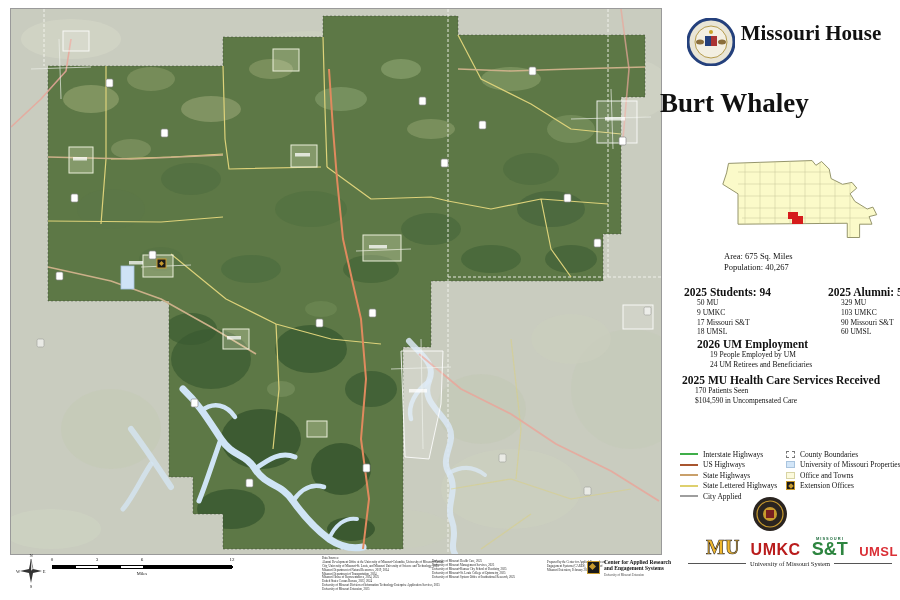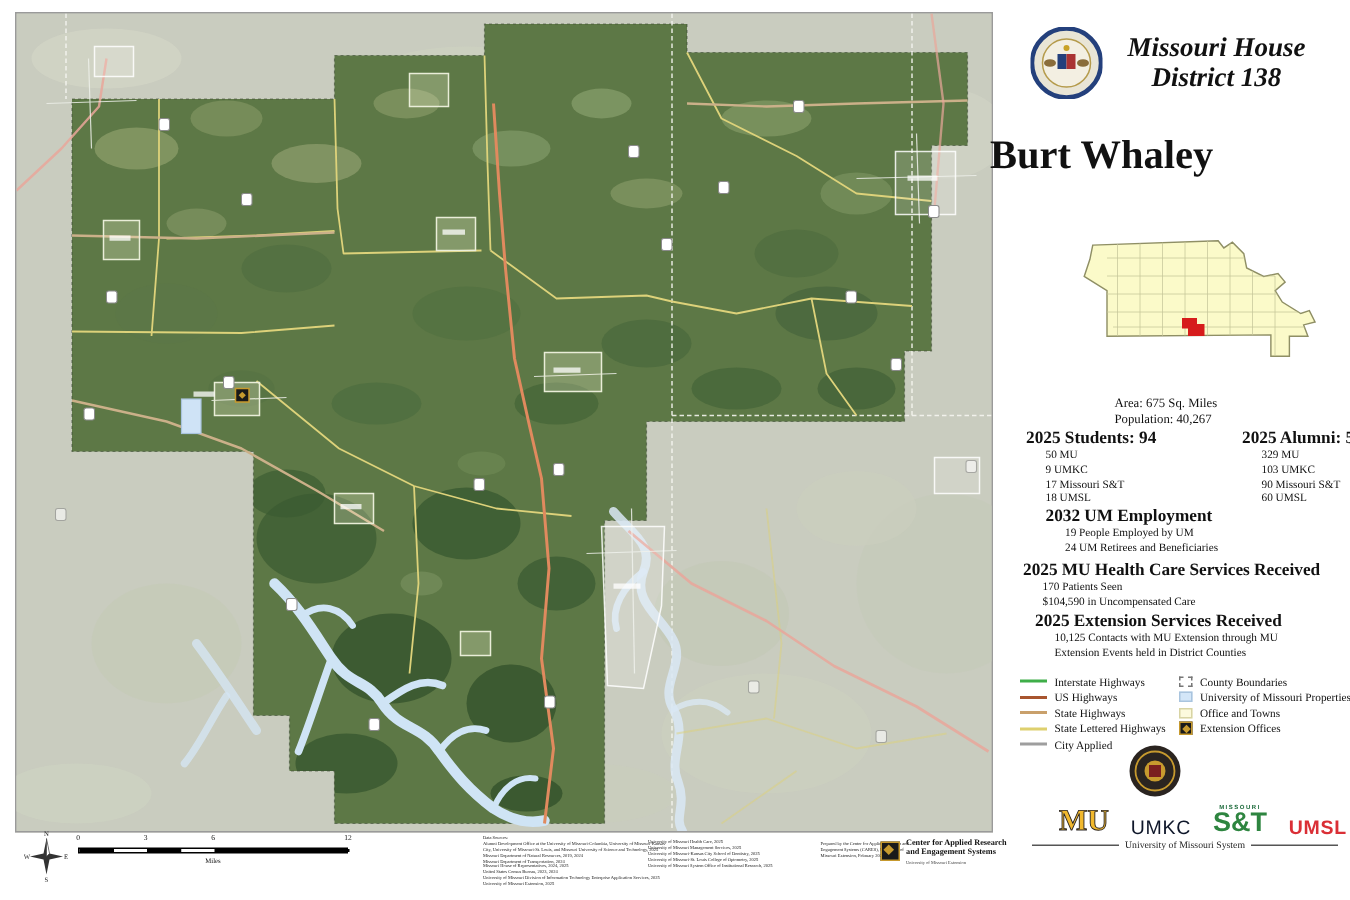--- a/index.html
+++ b/index.html
@@ -6,26 +6,26 @@
   #page{position:relative;width:900px;height:600px;background:#ffffff;overflow:hidden;
         font-family:"Liberation Serif","DejaVu Serif",serif;color:#111;}
   .abs{position:absolute;}
 
   
   #map-panel{left:10px;top:8px;width:650px;height:545px;border:1px solid #9a9a9a;background:#c9ccbf;}
 
   
   #state-seal{left:687px;top:18px;width:48px;height:48px;}
   #title-block{left:728px;top:22px;width:166px;text-align:center;line-height:1.1;}
-  .title-line{font-size:18px;font-weight:bold;font-style:italic;}
+  .title-line{font-size:21px;font-weight:bold;}
   #rep-name{left:660px;top:88px;width:236px;text-align:left;font-size:27px;font-weight:bold;}
 
   
   #mo-map{left:700px;top:152px;width:178px;height:98px;}
-  #area-caption{left:743px;top:251px;font-size:8.5px;line-height:1.25;margin-top:12px;}
+  #area-caption{left:724px;top:251px;font-size:8.5px;line-height:1.25;}
 
   
   .stat-h{font-weight:bold;font-size:11.5px;white-space:nowrap;}
   .stat-i{font-size:7.5px;line-height:1.3;margin-left:13px;white-space:nowrap;}
 
   
   .leg-row{display:flex;align-items:center;height:10.5px;}
   .leg-line{width:18px;height:2px;margin-right:5px;flex:0 0 auto;}
   .leg-box{width:9px;height:7px;margin-right:5px;flex:0 0 auto;box-sizing:border-box;}
   .leg-label{font-size:7.5px;white-space:nowrap;}
@@ -59,21 +59,21 @@
 
   #cares{left:587px;top:559px;display:flex;align-items:flex-start;}
   #cares .mark{width:13px;height:13px;background:#1a1a1a;border:1.5px solid #c79a2e;position:relative;margin-top:2px;box-sizing:border-box;}
   #cares .mark:after{content:"";position:absolute;left:2px;top:2px;width:5px;height:5px;background:#c79a2e;transform:rotate(45deg);}
   #cares .ctext{margin-left:4px;}
   #cares .c1{font-size:5.5px;font-weight:bold;line-height:1.15;}
   #cares .c2{font-size:3px;color:#444;margin-top:1px;}
 
   
   .mu-m{font-family:"Liberation Serif",serif;font-weight:bold;font-size:20px;color:#f1b82d;-webkit-text-stroke:0.6px #231f20;}
-  .umkc{font-family:"Liberation Sans",sans-serif;font-weight:normal;font-size:13px;color:#0f172a;letter-spacing:0.5px;}
+  .umkc{font-family:"Liberation Sans",sans-serif;font-weight:bold;font-size:16px;color:#b91c1c;letter-spacing:0.5px;}
   .sandt-top{font-family:"Liberation Sans",sans-serif;font-size:4px;font-weight:bold;color:#1d6b3c;letter-spacing:1px;}
   .sandt{font-family:"Liberation Sans",sans-serif;font-weight:bold;font-size:18px;color:#2e8540;line-height:0.9;text-align:center;}
   .umsl{font-family:"Liberation Sans",sans-serif;font-weight:bold;font-size:13px;color:#da2f36;letter-spacing:0.5px;}
   #campus-row{display:flex;align-items:flex-end;justify-content:space-between;margin-left:12px;}
 </style>
 </head>
 <body>
 
 <div id="page">
 
@@ -266,21 +266,20 @@
     <circle cx="24" cy="24" r="23" fill="#e9e5d6" stroke="#24407c" stroke-width="3"></circle>
     <circle cx="24" cy="24" r="16" fill="#f3efe2" stroke="#b59b4c" stroke-width="1"></circle>
     <rect x="18" y="18" width="6" height="10" fill="#24407c"></rect>
     <rect x="24" y="18" width="6" height="10" fill="#a33"></rect>
     <circle cx="24" cy="14" r="2" fill="#c9a227"></circle>
     <ellipse cx="13" cy="24" rx="4" ry="2.5" fill="#8a6d3b"></ellipse>
     <ellipse cx="35" cy="24" rx="4" ry="2.5" fill="#8a6d3b"></ellipse>
   </svg>
   <div id="title-block" class="abs">
     <div class="title-line">Missouri House</div>
-    <div class="title-line">District 138</div>
   </div>
   <div id="rep-name" class="abs">Burt Whaley</div>
 
   <svg id="mo-map" class="abs" viewBox="0 0 178 98">
     <defs>
         <clipPath id="moClip">
       <path d="M30,10 L118,7 L122,12 L128,8 L136,16 L138,26 L150,32 L160,30 L165,36 L158,42 L163,50 L176,58 L182,56 L186,64 L178,66 L181,74 L168,74 L168,88 L155,88 L155,73 L40,74 L40,42 L24,32 L28,20 Z" transform="scale(0.95) translate(0,2)"></path>
     </clipPath>
       </defs>
     <g transform="scale(0.95) translate(0,2)">
@@ -316,33 +315,28 @@
     <div class="stat-i">18 UMSL</div>
   </div>
   <div class="abs" style="left:788px;top:286px;margin-left:40px;">
     <div class="stat-h">2025 Alumni: 582</div>
     <div class="stat-i">329 MU</div>
     <div class="stat-i">103 UMKC</div>
     <div class="stat-i">90 Missouri S&amp;T</div>
     <div class="stat-i">60 UMSL</div>
   </div>
   <div class="abs" style="left:697px;top:338px;">
-    <div class="stat-h">2032 UM Employment</div>
+    <div class="stat-h">2026 UM Employment</div>
     <div class="stat-i">19 People Employed by UM</div>
     <div class="stat-i">24 UM Retirees and Beneficiaries</div>
   </div>
   <div class="abs" style="left:682px;top:374px;">
     <div class="stat-h">2025 MU Health Care Services Received</div>
     <div class="stat-i">170 Patients Seen</div>
     <div class="stat-i">$104,590 in Uncompensated Care</div>
-  </div>
-  <div class="abs" style="left:690px;top:408px;">
-    <div class="stat-h">2025 Extension Services Received</div>
-    <div class="stat-i">10,125 Contacts with MU Extension through MU</div>
-    <div class="stat-i">Extension Events held in District Counties</div>
   </div>
 
   <div id="legend-left" class="abs">
     <div class="leg-row">
       <span class="leg-line" style="background: rgb(63, 174, 73);"></span>
       <span class="leg-label">Interstate Highways</span>
     </div>
     <div class="leg-row">
       <span class="leg-line" style="background: rgb(168, 85, 47);"></span>
       <span class="leg-label">US Highways</span>

